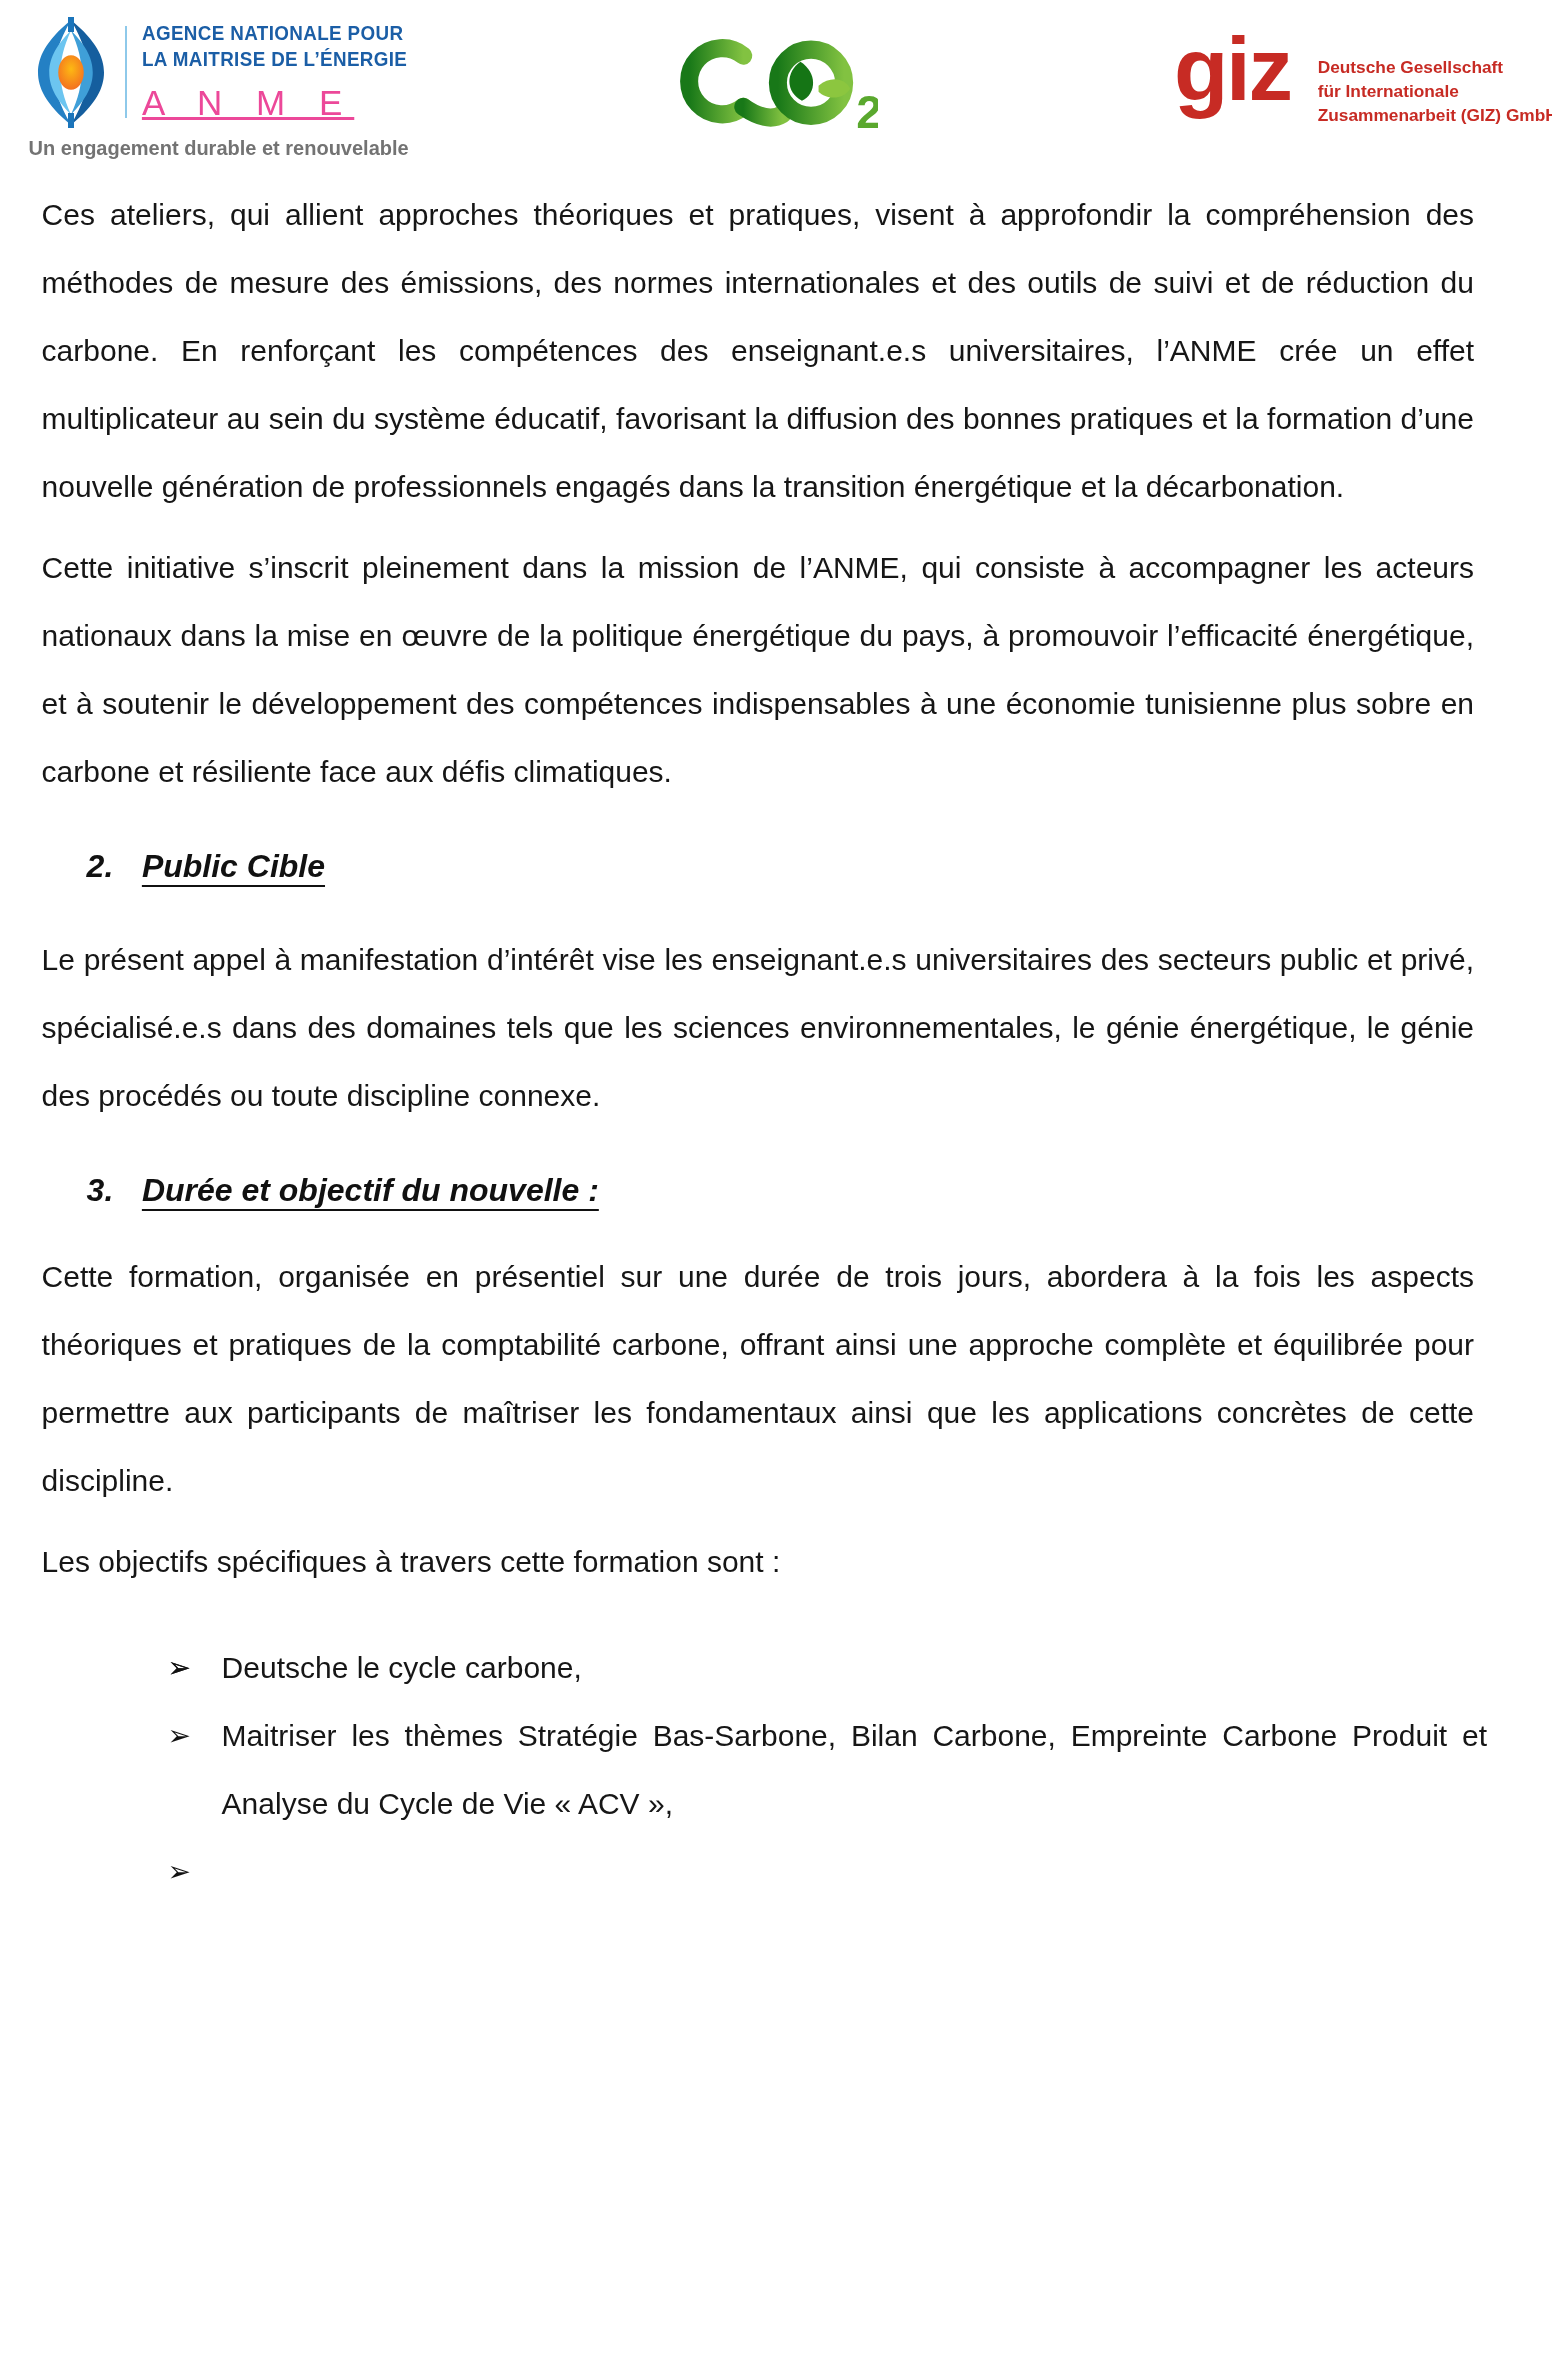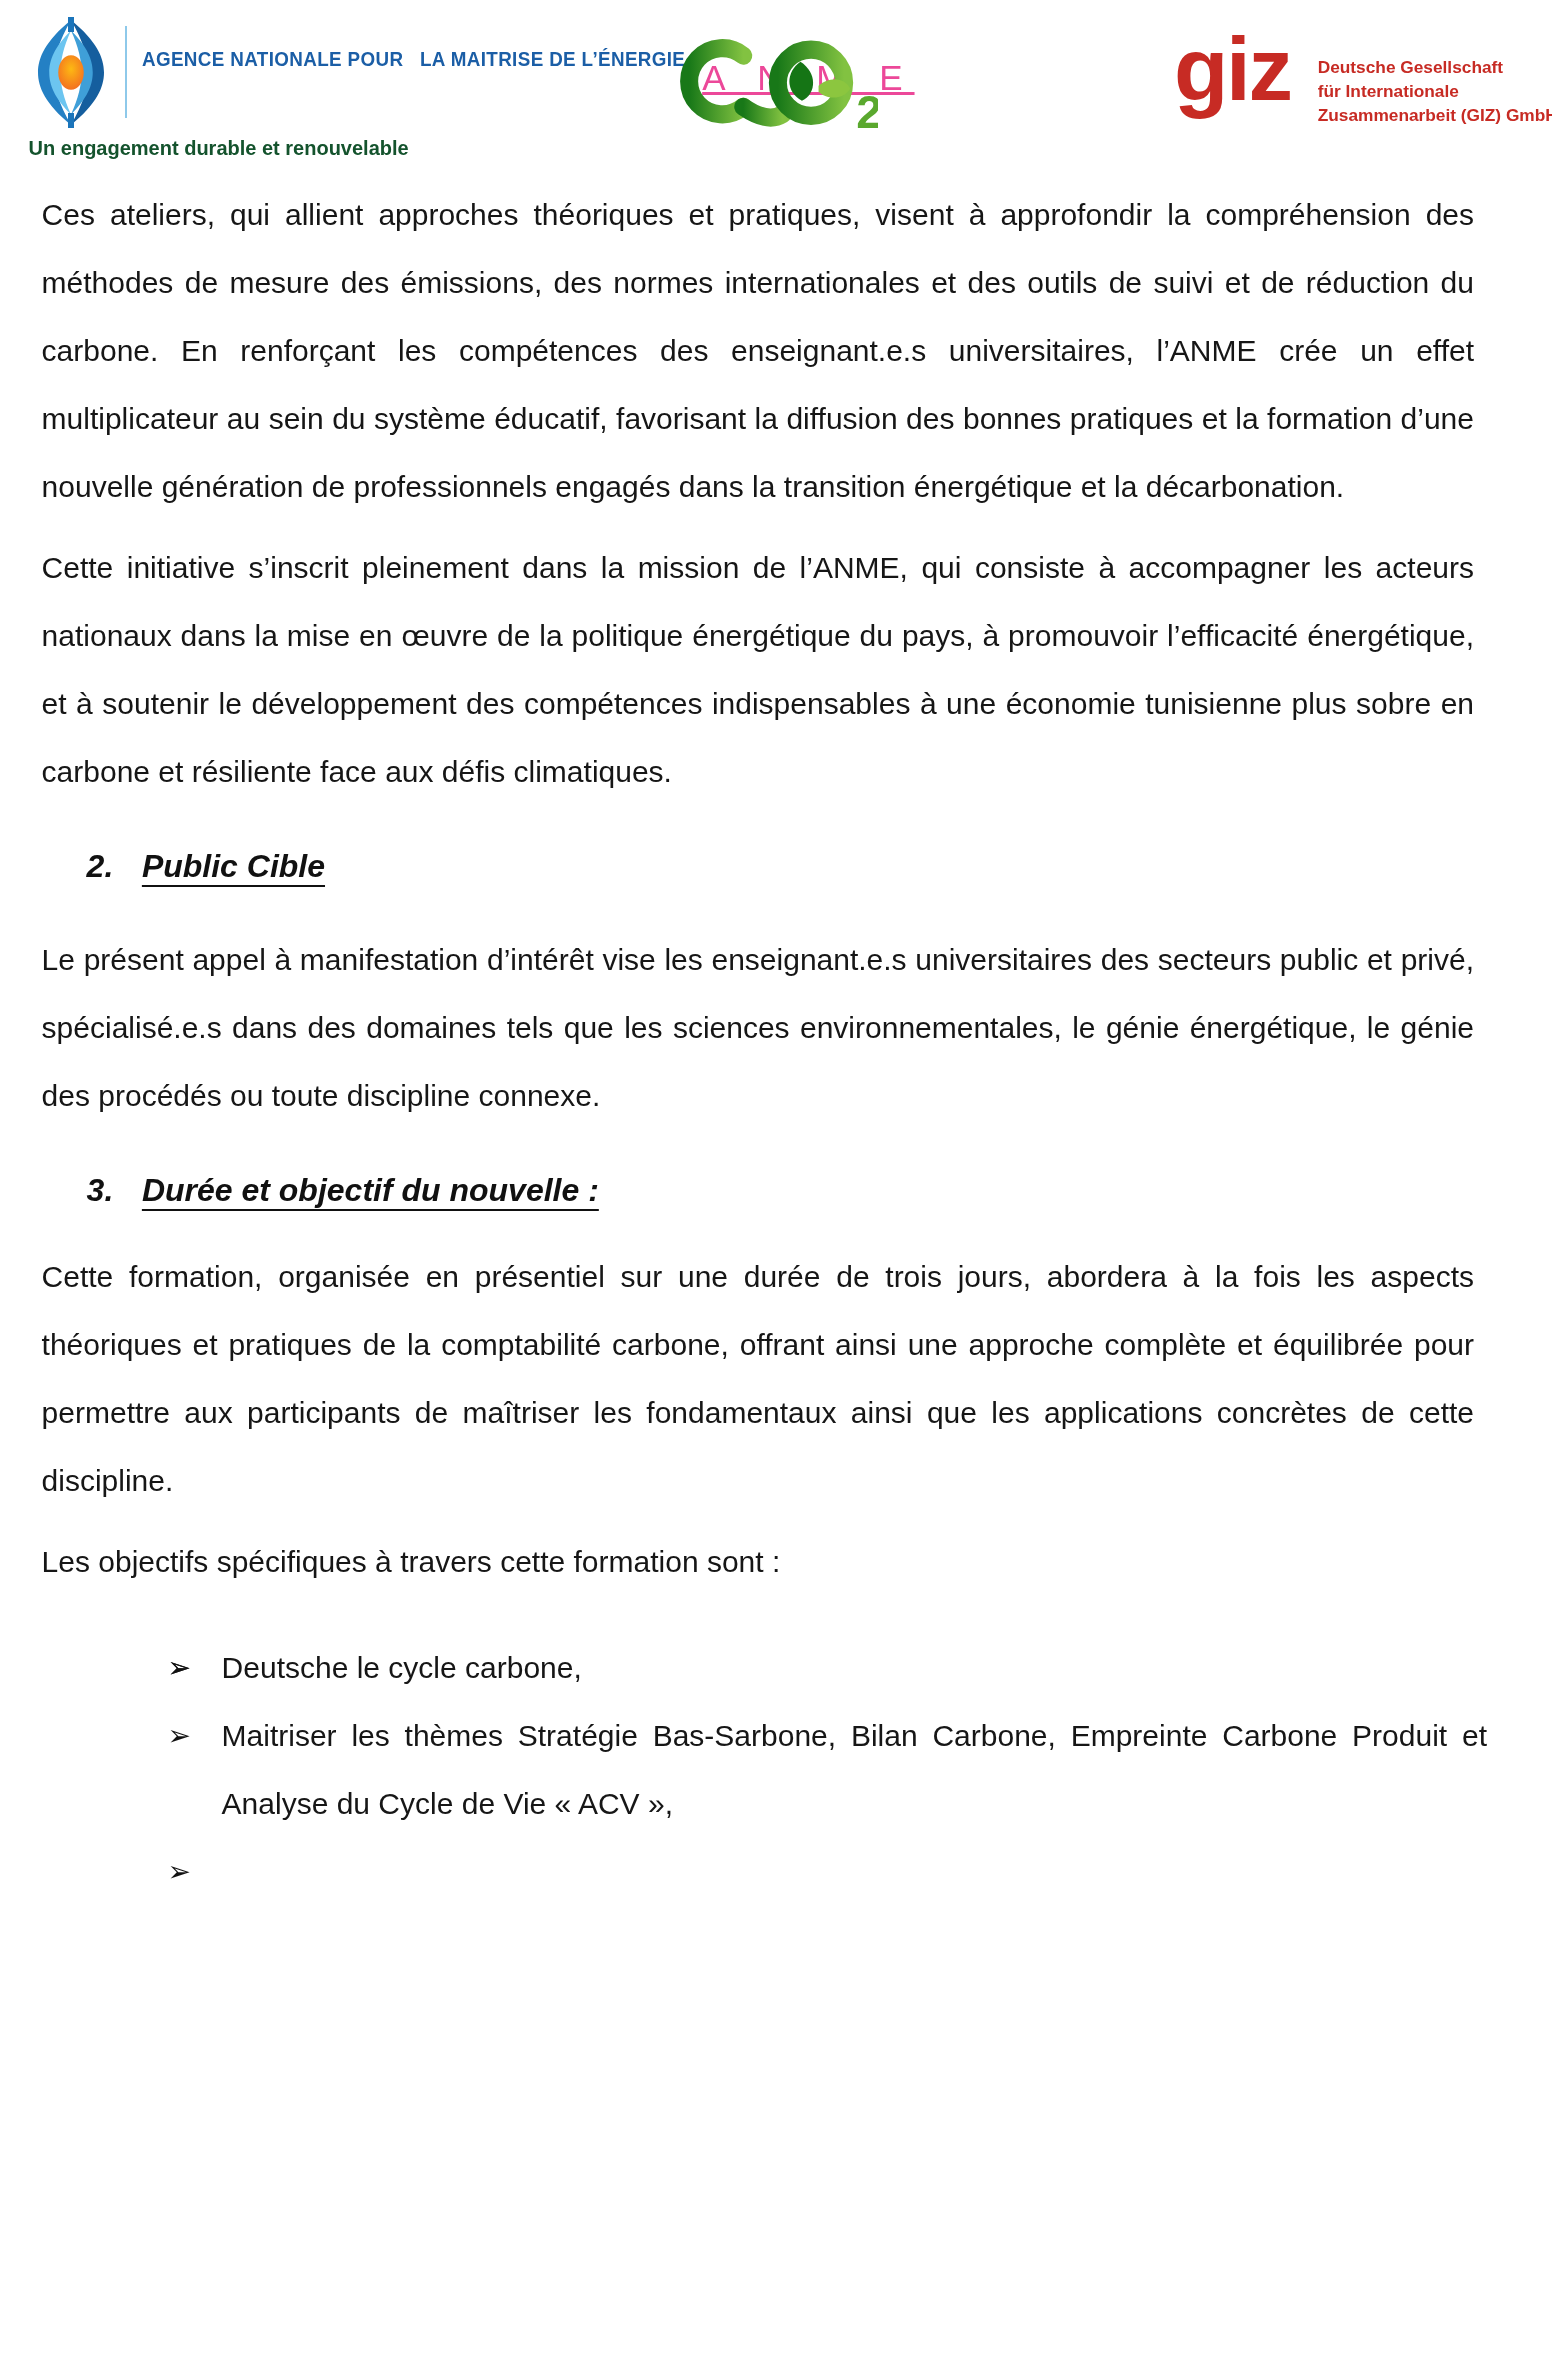--- a/index.html
+++ b/index.html
@@ -6,24 +6,24 @@
   .page{
     width:1552px;height:2377px;background:#ffffff;position:relative;
     font-family:"Liberation Sans",sans-serif;color:#161616;overflow:hidden;
   }
   
   .header{position:relative;height:162px;}
   .anme{position:absolute;left:28.6px;top:16.5px;}
   .anme-row{display:flex;align-items:center;}
   .anme-emblem{width:84px;height:111px;flex:0 0 auto;}
   .anme-divider{width:2.3px;height:92px;background:#8ec9ea;margin:0 15px 0 12px;}
-  .anme-text{display:flex;flex-direction:row;justify-content:center;}
+  .anme-text{display:flex;flex-direction:column;justify-content:center;}
   .anme-org{font-size:20px;font-weight:700;color:#1b5ea6;letter-spacing:0.4px;line-height:25.6px;white-space:nowrap;transform:scaleX(.94);transform-origin:left;}
   .anme-acronym{font-size:35px;font-weight:500;color:#ec4899;letter-spacing:12px;margin-top:11px;white-space:nowrap;text-decoration:underline;}
-  .anme-tagline{margin-top:9px;font-size:20px;font-weight:700;color:#14532d;white-space:nowrap;}
+  .anme-tagline{margin-top:9px;font-size:20px;font-weight:700;color:#737373;white-space:nowrap;}
   .co2{position:absolute;left:671px;top:36px;}
   .giz{position:absolute;left:1174px;top:32px;display:flex;align-items:flex-start;}
   .giz-wordmark{font-size:89px;line-height:75px;font-weight:700;color:#c72b24;letter-spacing:-2.3px;}
   .giz-desc{margin-left:27px;margin-top:22.5px;font-size:17.3px;line-height:24px;font-weight:700;color:#c72b24;white-space:nowrap;}
   
   .doc{padding:0 65px 0 28.6px;}
   .para{font-size:30px;line-height:68px;text-align:justify;margin:13px;}
   .para.first{margin-top:19px;}
   .section-heading{display:flex;align-items:baseline;margin:30px 0 0 58px;font-size:32px;line-height:60px;font-weight:700;font-style:italic;color:#111;}
   .section-number{margin-right:28.6px;}

